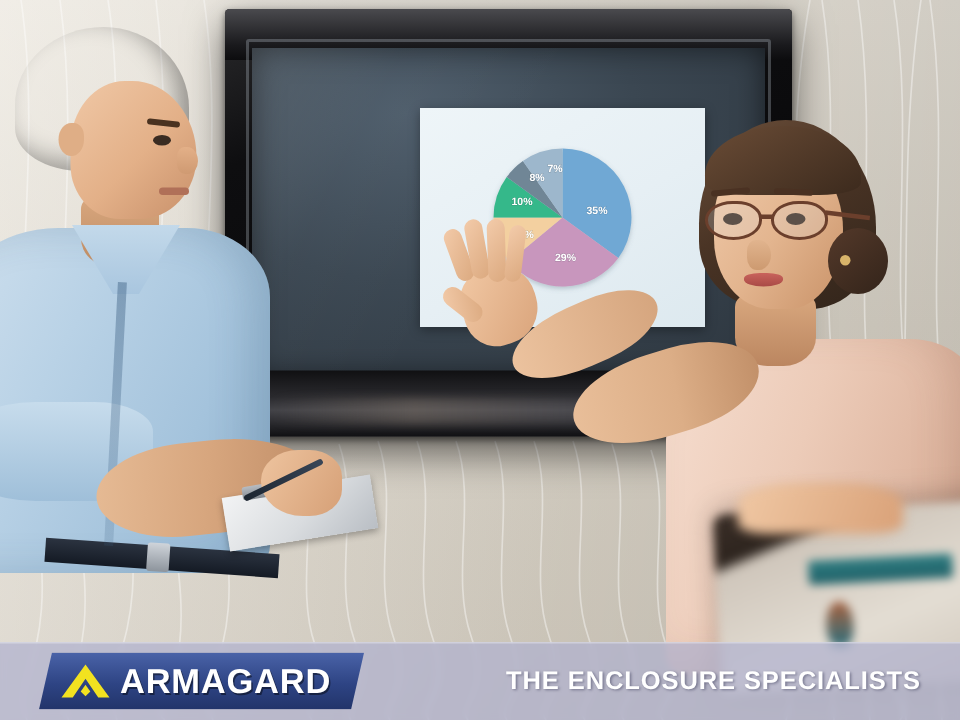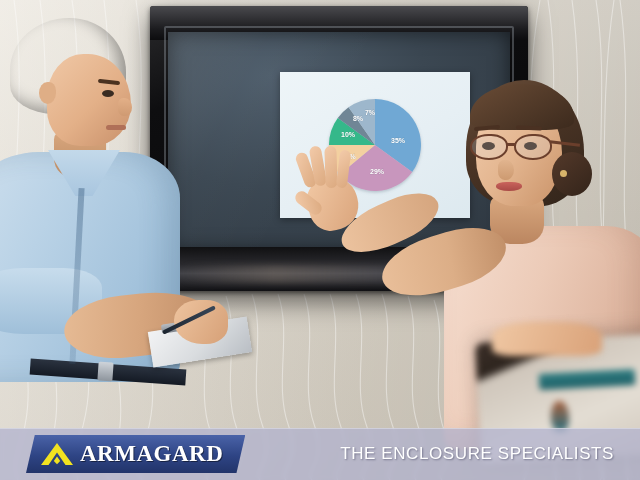--- a/index.html
+++ b/index.html
@@ -430,30 +430,30 @@
     background: linear-gradient(#4a63a8, #2e4484 55%, #22346a 100%);
     clip-path: polygon(4% 0%, 100% 0%, 96% 100%, 0% 100%);
     box-shadow: 0 2px 5px rgba(0,0,0,0.35);
   }
   .logo-mark { width: 34px; height: 24px; display: block; }
   .logo-word {
     color: #ffffff;
     font-size: 23px;
     font-weight: bold;
     letter-spacing: 0.5px;
-    font-family: Liberation Serif, serif;
+    font-family: Liberation Sans, sans-serif;
     text-shadow: 1px 1px 0 rgba(0,0,0,0.45);
     text-align: center;
   }
   .tagline {
     position: absolute;
     right: 26px;
     color: #ffffff;
     font-size: 17px;
-    font-weight: normal;
+    font-weight: bold;
     letter-spacing: 0.6px;
     font-family: "Liberation Sans", sans-serif;
     text-shadow: 1px 1px 2px rgba(60,60,90,0.55);
   }
 </style>
 </head>
 <body>
 
 <div id="scene">
 

